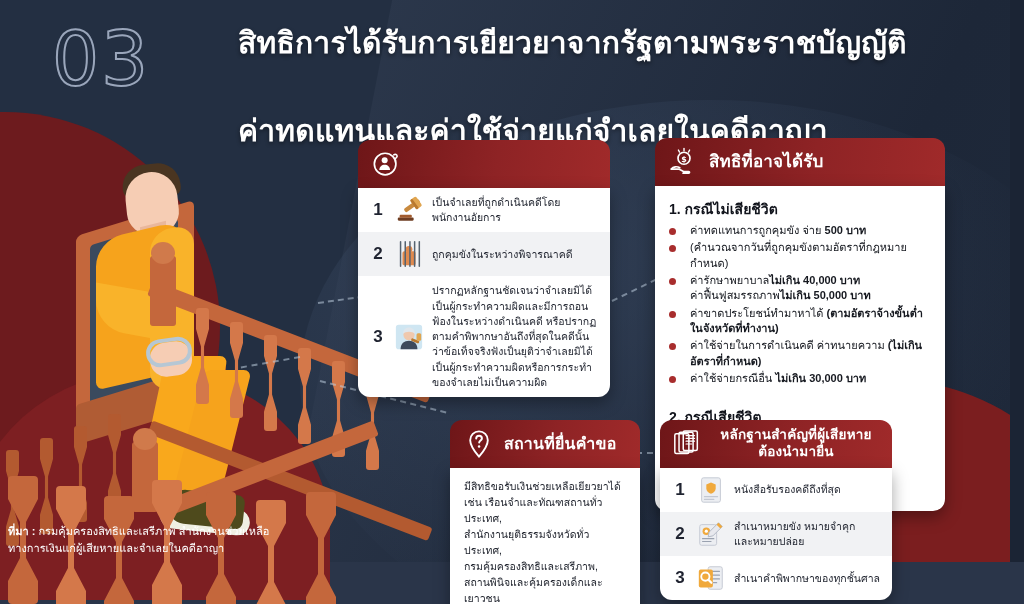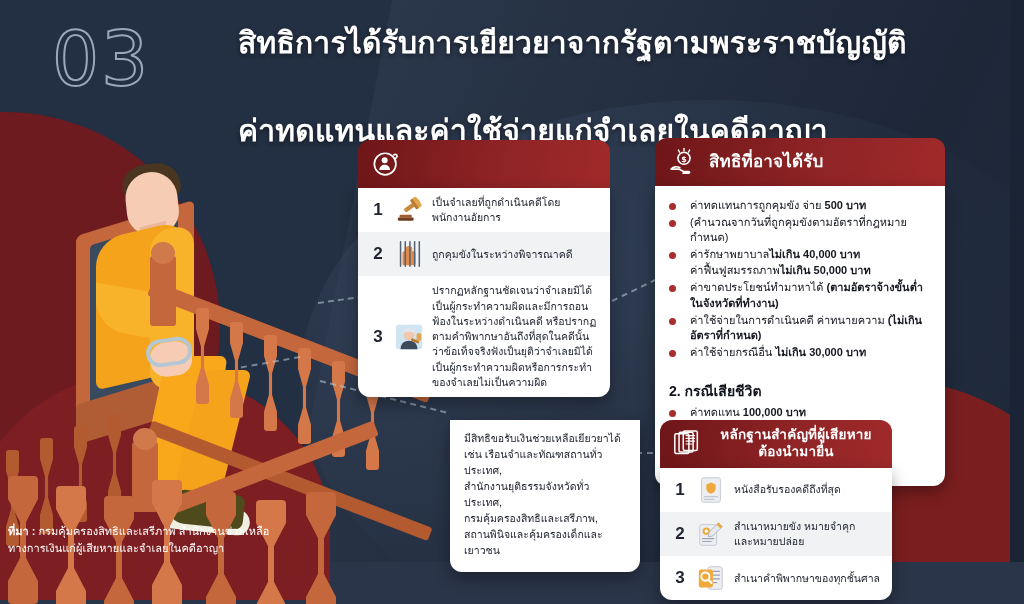--- a/index.html
+++ b/index.html
@@ -366,20 +366,21 @@
           <circle cx="16" cy="12" r="6.4" fill="none" stroke="#fff" stroke-width="1.8"></circle>
           <text x="16" y="15.6" font-size="8.5" font-family="DejaVu Sans, sans-serif" fill="#fff" text-anchor="middle" font-weight="bold">$</text>
           <path d="M2.5 23.5h8l5 2.6h5.5c1.2 0 1.2 1.8 0 1.8h-6" fill="none" stroke="#fff" stroke-width="1.8" stroke-linejoin="round" stroke-linecap="round"></path>
           <path d="M2.5 23.5c2-2.6 6-3.2 9-1.4" fill="none" stroke="#fff" stroke-width="1.8" stroke-linecap="round"></path>
         </svg>
       </span>
       <span class="ht" style="font-size:17px">สิทธิที่อาจได้รับ</span>
     </div>
     <div class="card-body rights">
 
+      <div class="sec-title">1. กรณีไม่เสียชีวิต</div>
 
       <div class="bul">
         <span class="dot"></span>
         <span class="btxt"><span>ค่าทดแทนการถูกคุมขัง จ่าย </span><b>500 บาท</b></span>
       </div>
 
       <div class="bul">
         <span class="dot"></span>
         <span class="btxt">(คำนวณจากวันที่ถูกคุมขังตามอัตราที่กฎหมายกำหนด)</span>
       </div>
@@ -423,20 +424,30 @@
       </div>
       <div class="bul">
         <span class="dot"></span>
         <span class="btxt"><span>ค่าเสียหายอื่น</span><b>ไม่เกิน 40,000 บาท</b></span>
       </div>
 
     </div>
   </div>
 
   <div class="card" style="left:450px; top:420px; width:190px;">
+    <div class="card-head">
+      <span class="hicon">
+        <svg viewBox="0 0 32 32">
+          <path d="M16 2.5c-5.2 0-9.4 4.2-9.4 9.4 0 6.6 9.4 17.6 9.4 17.6s9.4-11 9.4-17.6c0-5.2-4.2-9.4-9.4-9.4z" fill="none" stroke="#fff" stroke-width="2"></path>
+          <path d="M13 10.2c0-1.8 1.4-3 3.1-3 1.8 0 3 1.2 3 2.9 0 2-2.9 2.3-2.9 4.3" fill="none" stroke="#fff" stroke-width="2.1" stroke-linecap="round"></path>
+          <circle cx="16.1" cy="18.6" r="1.3" fill="#fff"></circle>
+        </svg>
+      </span>
+      <span class="ht" style="font-size:16px">สถานที่ยื่นคำขอ</span>
+    </div>
     <div class="card-body place-body">
       <div class="place-line">มีสิทธิขอรับเงินช่วยเหลือเยียวยาได้</div>
       <div class="place-line">เช่น เรือนจำและทัณฑสถานทั่วประเทศ,</div>
       <div class="place-line">สำนักงานยุติธรรมจังหวัดทั่วประเทศ,</div>
       <div class="place-line">กรมคุ้มครองสิทธิและเสรีภาพ,</div>
       <div class="place-line">สถานพินิจและคุ้มครองเด็กและเยาวชน</div>
 
     </div>
   </div>
 

